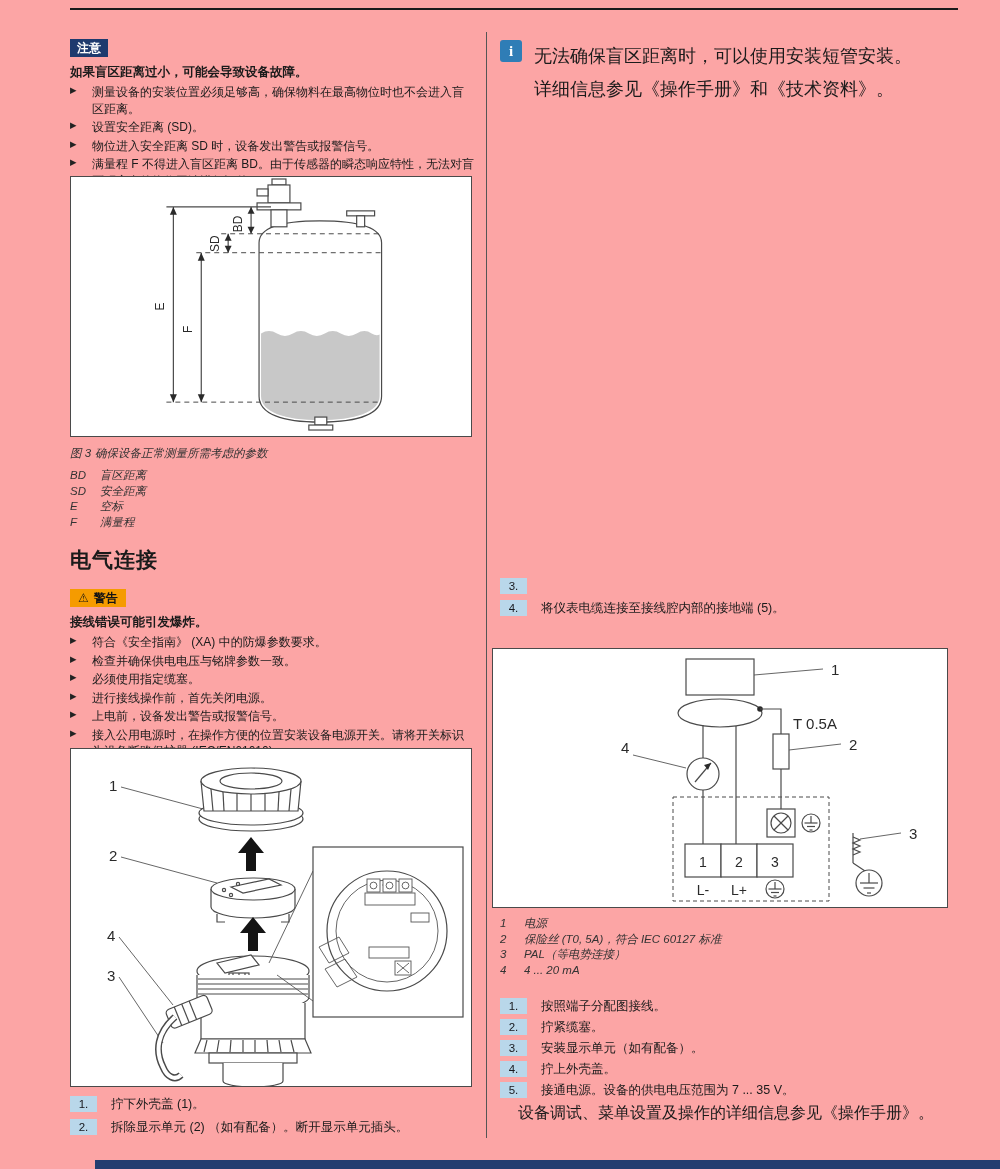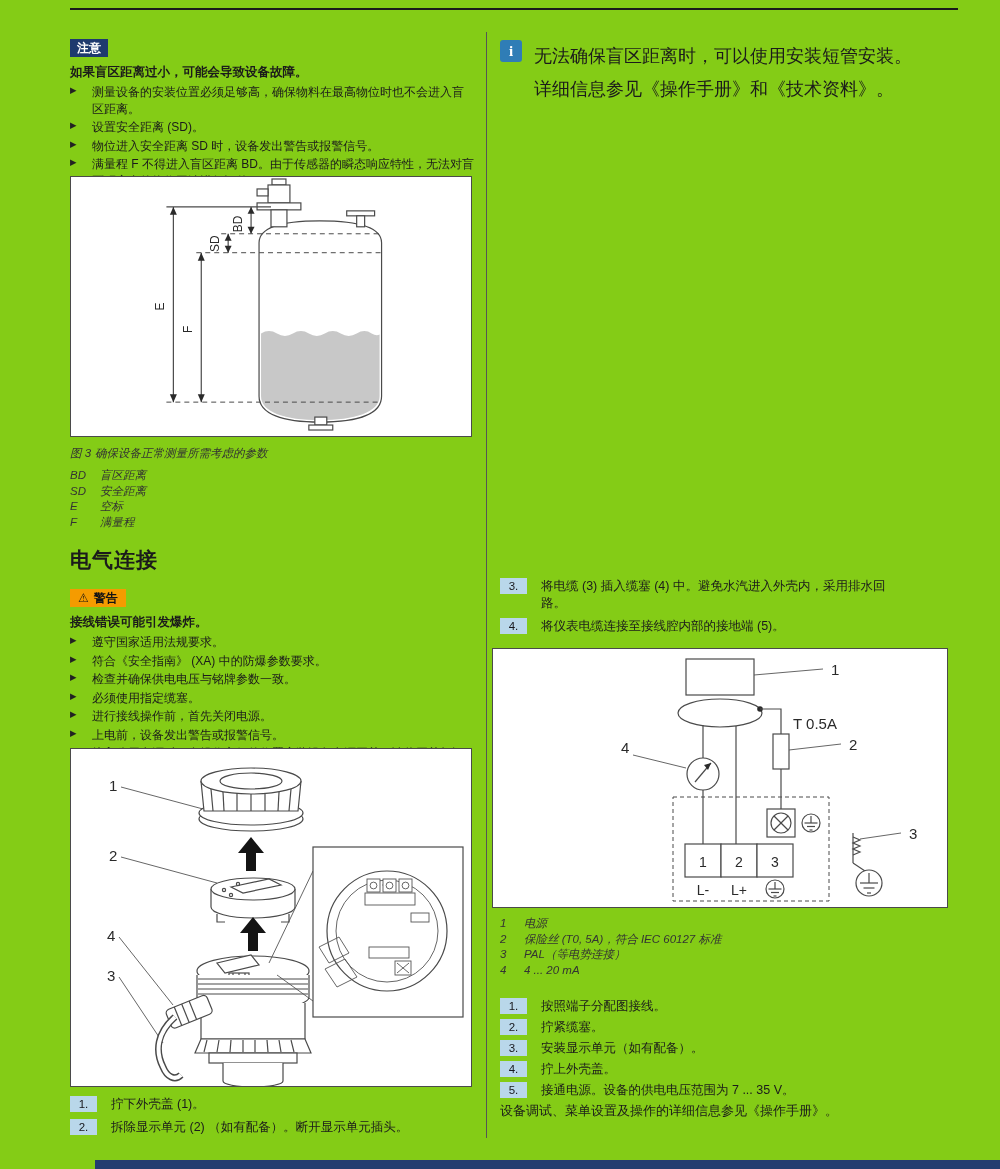--- a/index.html
+++ b/index.html
@@ -1,17 +1,17 @@
 <!DOCTYPE html>
 <html><head>
 <meta charset="utf-8">
 <style>
   html,body{margin:0;padding:0;background:#ffffff;}
   .page{
-    position:relative;width:1000px;height:1169px;background:#84cc16;overflow:hidden;
+    position:relative;width:1000px;height:1169px;background:#fca5a5;overflow:hidden;
     font-family:"Liberation Sans","DejaVu Sans",sans-serif;color:#1b1b1b;
   }
   .top-rule{position:absolute;left:70px;top:8px;width:888px;height:2px;background:#1a1a1a;}
   .v-divider{position:absolute;left:486px;top:32px;width:1px;height:1106px;background:#555;}
   .bottom-bar{position:absolute;left:95px;top:1160px;width:905px;height:9px;background:#233d70;}
 
   .abs{position:absolute;}
 
   
   .badge-navy{display:inline-block;background:#1e3a6e;color:#fff;font-weight:bold;
@@ -39,21 +39,21 @@
   .info-icon{flex:0 0 22px;width:22px;height:22px;border-radius:3px;background:#2f7db6;
     color:#fff;font-weight:bold;font-size:15px;display:flex;align-items:center;justify-content:center;
     font-family:"Liberation Serif","DejaVu Serif",serif;}
   .info-text{font-size:18px;line-height:1.85;}
 
   .step{display:flex;margin-bottom:6px;}
   .step-badge{background:#b9d7ea;color:#17171c;min-width:27px;flex:0 0 27px;height:16px;
     line-height:16px;text-align:center;font-size:11.5px;margin-right:14px;}
   .step-text{font-size:12.5px;line-height:1.35;}
 
-  .footer-note{font-size:13px;line-height:1.4;}
+  .footer-note{font-size:16px;line-height:1.4;text-align:center;}
 
   svg text{font-family:"Liberation Sans","DejaVu Sans",sans-serif;fill:#2a2a2a;}
   .ln{stroke:#4a4a4a;stroke-width:1.2;fill:none;}
   .lnthin{stroke:#555;stroke-width:0.9;fill:none;}
   .dash{stroke:#4a4a4a;stroke-width:1;stroke-dasharray:5,4;fill:none;}
   .fillwhite{fill:#ffffff;}
 </style>
 </head>
 <body>
 
@@ -159,21 +159,20 @@
 
   <div class="abs section-title" style="left:70px;top:546px;">电气连接</div>
 
   <div class="abs" style="left:70px;top:588px;width:404px;">
     <span class="badge-orange">
       <span class="warn-tri">⚠</span>
       <span>警告</span>
     </span>
     <div class="bold-line">接线错误可能引发爆炸。</div>
     <ul class="tri">
-      <li>遵守国家适用法规要求。</li>
       <li>符合《安全指南》 (XA) 中的防爆参数要求。</li>
       <li>检查并确保供电电压与铭牌参数一致。</li>
       <li>必须使用指定缆塞。</li>
       <li>进行接线操作前，首先关闭电源。</li>
       <li>上电前，设备发出警告或报警信号。</li>
       <li>接入公用电源时，在操作方便的位置安装设备电源开关。请将开关标识为设备断路保护器 (IEC/EN61010)。</li>
     </ul>
   </div>
 
   <div class="abs figure-box" style="left:70px;top:748px;width:400px;height:337px;">
@@ -298,21 +297,20 @@
     <div class="info-icon">i</div>
     <div class="info-text">
       <div>无法确保盲区距离时，可以使用安装短管安装。</div>
       <div>详细信息参见《操作手册》和《技术资料》。</div>
     </div>
   </div>
 
   <div class="abs" style="left:500px;top:578px;width:452px;">
     <div class="step">
       <span class="step-badge">3.</span>
-      <span class="step-text" style="max-width:360px;">将电缆 (3) 插入缆塞 (4) 中。避免水汽进入外壳内，采用排水回路。</span>
     </div>
     <div class="step">
       <span class="step-badge">4.</span>
       <span class="step-text">将仪表电缆连接至接线腔内部的接地端 (5)。</span>
     </div>
   </div>
 
   <div class="abs figure-box" style="left:492px;top:648px;width:454px;height:258px;">
     <svg width="454" height="258" viewBox="0 0 454 258">
 

